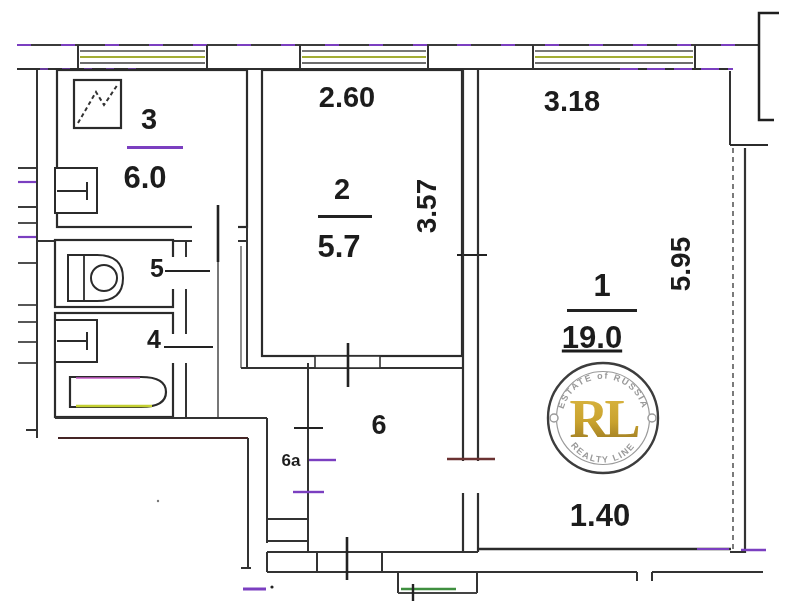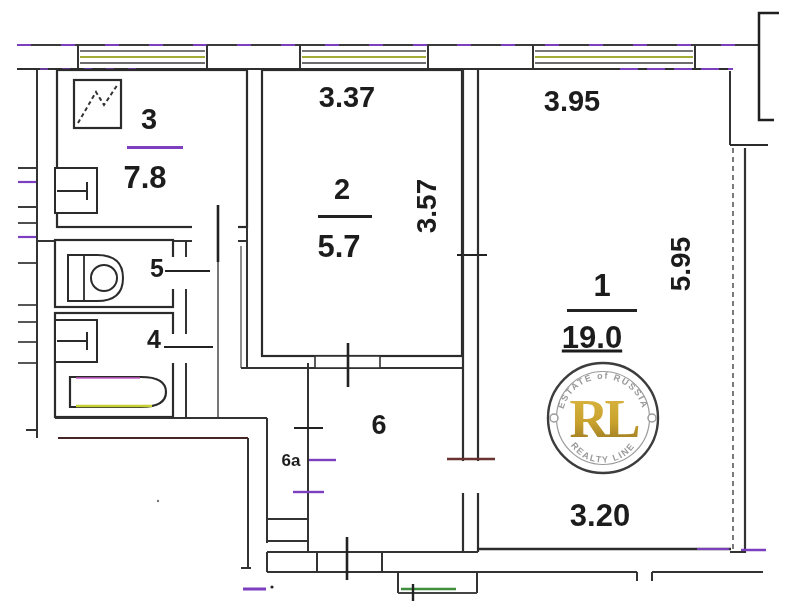--- a/index.html
+++ b/index.html
@@ -207,29 +207,29 @@
       <text font-size="9" font-weight="bold" fill="#9a9a9a" letter-spacing="1.6" font-family="Liberation Sans, sans-serif">
         <textPath href="#arcTop" startOffset="50%" text-anchor="middle">ESTATE of RUSSIA</textPath>
       </text>
       <text font-size="9" font-weight="bold" fill="#9a9a9a" letter-spacing="1.6" font-family="Liberation Sans, sans-serif">
         <textPath href="#arcBot" startOffset="50%" text-anchor="middle">REALTY LINE</textPath>
       </text>
       <text x="603" y="437" text-anchor="middle" font-size="54" font-weight="bold" font-family="Liberation Serif, serif" fill="url(#goldGrad)" letter-spacing="-4">RL</text>
     </g>
   </svg>
 
-  <div class="lbl" style="left:347px;top:97px;font-size:29px;">3.37</div>
-  <div class="lbl" style="left:572px;top:101px;font-size:29px;">3.95</div>
+  <div class="lbl" style="left:347px;top:97px;font-size:29px;">2.60</div>
+  <div class="lbl" style="left:572px;top:101px;font-size:29px;">3.18</div>
   <div class="lbl rot" style="left:427px;top:206px;font-size:28px;">3.57</div>
   <div class="lbl rot" style="left:681px;top:264px;font-size:28px;">5.95</div>
-  <div class="lbl" style="left:600px;top:515px;font-size:31px;">3.20</div>
+  <div class="lbl" style="left:600px;top:515px;font-size:31px;">1.40</div>
 
   <div class="lbl" style="left:149px;top:119px;font-size:29px;">3</div>
   <div class="rule" style="left:127px;top:146px;width:56px;height:3px;background:#7b3fc0;"></div>
-  <div class="lbl" style="left:145px;top:177px;font-size:31px;">7.8</div>
+  <div class="lbl" style="left:145px;top:177px;font-size:31px;">6.0</div>
 
   <div class="lbl" style="left:342px;top:189px;font-size:29px;">2</div>
   <div class="rule" style="left:318px;top:215px;width:54px;height:2.5px;background:#222;"></div>
   <div class="lbl" style="left:339px;top:246px;font-size:31px;">5.7</div>
 
   <div class="lbl" style="left:602px;top:285px;font-size:31px;">1</div>
   <div class="rule" style="left:567px;top:309px;width:70px;height:2.5px;background:#222;"></div>
   <div class="lbl" style="left:592px;top:337px;font-size:31px;text-decoration:underline;">19.0</div>
 
   <div class="lbl" style="left:157px;top:268px;font-size:25px;">5</div>

